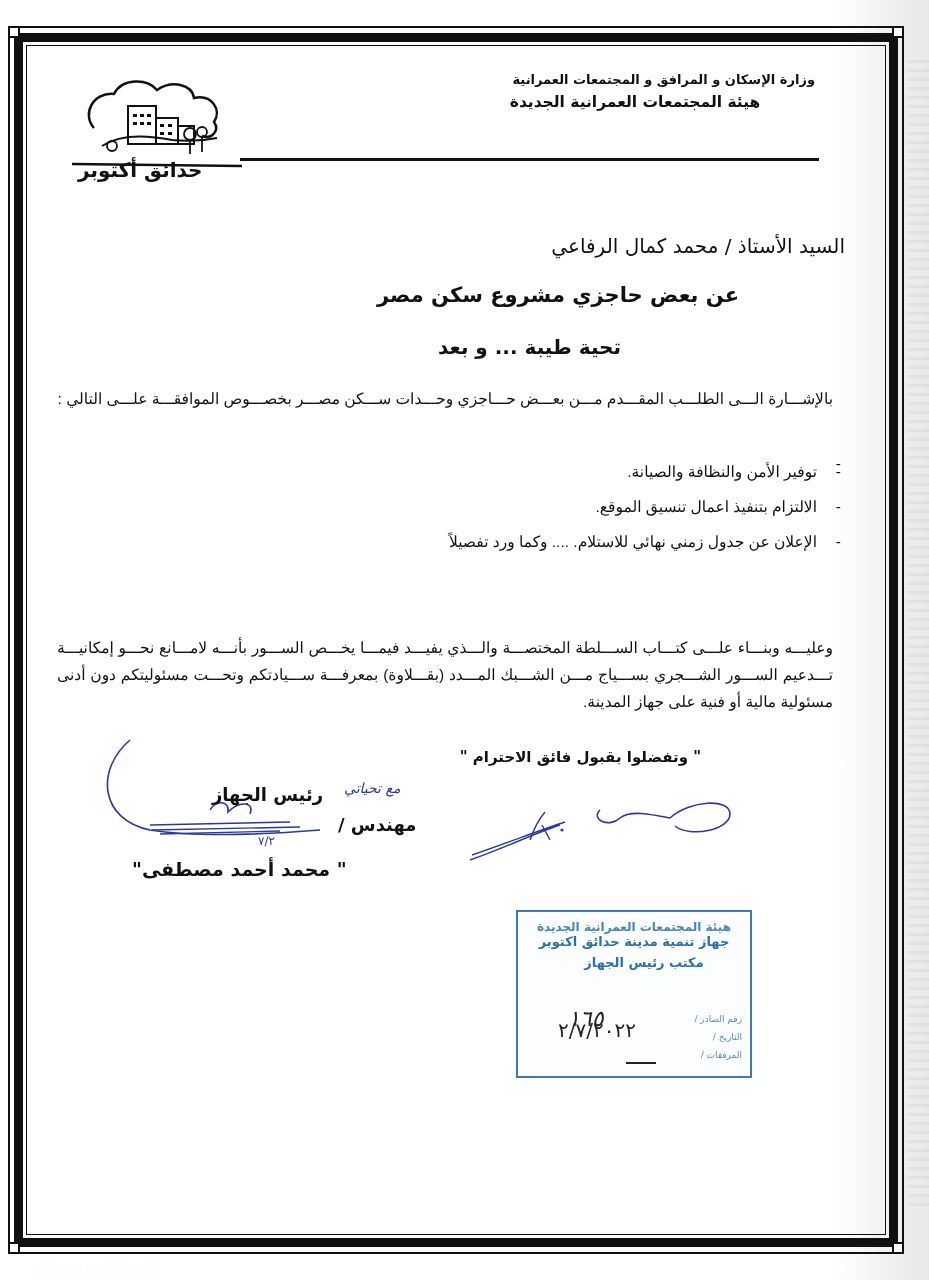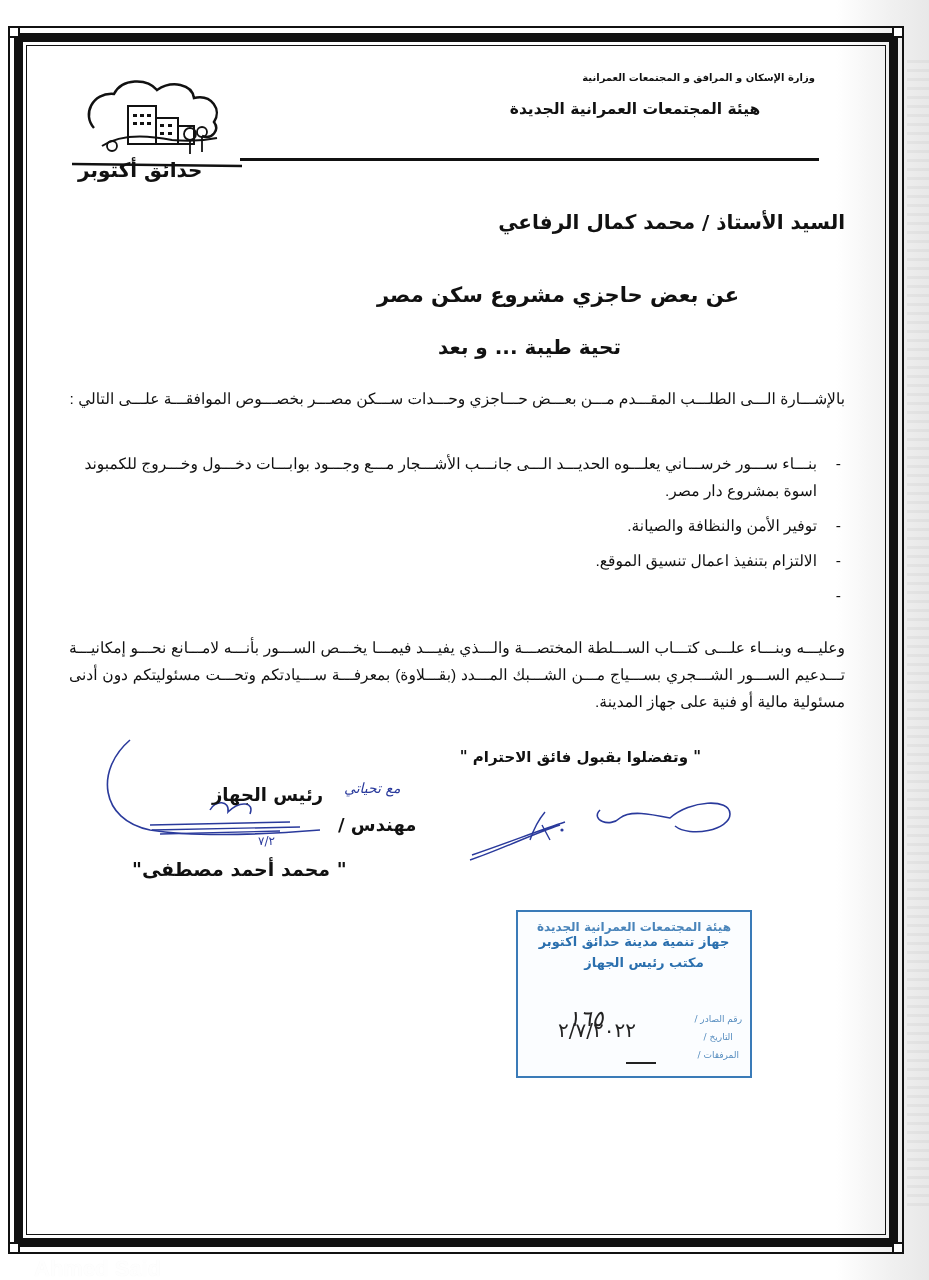--- a/index.html
+++ b/index.html
@@ -31,46 +31,46 @@
   }
   .scan-noise {
     position: absolute; right: 0; top: 60px; width: 22px; height: 1150px;
     background: repeating-linear-gradient(180deg, rgba(0,0,0,0.04) 0 3px, transparent 3px 9px);
   }
 
   
   .header-block {
     position: absolute; right: 114px; top: 72px; width: 360px; text-align: right; direction: rtl;
   }
-  .hdr-ministry { font-size: 10px; font-weight: bold; margin-bottom: 17px; }
+  .hdr-ministry { font-size: 13px; font-weight: bold; margin-bottom: 6px; }
   .hdr-authority { font-size: 15.5px; font-weight: bold; margin-bottom: 4px; text-align: center; }
   .hdr-agency { font-size: 14px; font-weight: bold; text-align: center; }
   .hdr-rule {
     position: absolute; left: 60px; right: 110px; top: 158px; height: 3px; background: #111;
   }
 
   .logo {
     position: absolute; left: 72px; top: 70px; width: 170px; height: 120px;
   }
   .logo-text {
     position: absolute; left: 78px; top: 158px; font-size: 20px; font-weight: bold; direction: rtl;
   }
 
   
   .addressee {
-    position: absolute; right: 84px; top: 210px; font-size: 20px; font-weight: bold; direction: rtl;
+    position: absolute; right: 84px; top: 234px; font-size: 20px; font-weight: normal; direction: rtl;
   }
   .subject {
     position: absolute; right: 190px; top: 283px; font-size: 21px; font-weight: bold; direction: rtl;
   }
   .greeting {
     position: absolute; right: 308px; top: 335px; font-size: 20px; font-weight: bold; direction: rtl;
   }
   .para {
-    position: absolute; right: 84px; width: 776px; direction: rtl; text-align: justify;
+    position: absolute; right: 96px; width: 776px; direction: rtl; text-align: justify;
     font-family: "Liberation Sans", sans-serif; font-size: 15.5px; line-height: 27px;
     text-align-last: right;
     margin-left: 7px;
   }
   .para1 { top: 385px; }
   .list {
     position: absolute; right: 84px; width: 776px; direction: rtl; margin: 0; padding: 0; list-style: none;
     font-family: "Liberation Sans", sans-serif; font-size: 15.5px;
   }
   .list li { position: relative; padding-right: 28px; line-height: 27px; margin-bottom: 8px; }
@@ -101,21 +101,21 @@
   
   .stamp {
     position: absolute; left: 516px; top: 910px; width: 236px; height: 168px;
     border: 2.5px solid #3a7bb8; box-sizing: border-box; color: #2a6fae;
     direction: rtl; text-align: center; font-weight: bold;
     background: rgba(230,242,252,0.15);
   }
   .stamp .l1 { font-size: 12px; margin-top: 8px; opacity: .85; }
   .stamp .l2 { font-size: 13px; }
   .stamp .l3 { font-size: 13px; margin-top: 6px; margin-left: 20px; }
-  .stamp .rows { position: absolute; right: 8px; top: 98px; text-align: center; font-size: 9px; font-weight: normal; line-height: 18px; opacity: .8; }
+  .stamp .rows { position: absolute; right: 8px; top: 98px; text-align: right; font-size: 9px; font-weight: normal; line-height: 18px; opacity: .8; }
   .stamp .hw-num {
     position: absolute; left: 50px; top: 94px; font-size: 22px; color: #222; font-weight: normal; font-style: italic; direction: ltr;
   }
   .stamp .hw-date {
     position: absolute; left: 40px; top: 106px; font-size: 20px; color: #222; font-weight: normal; direction: ltr;
   }
   .stamp .hw-dash {
     position: absolute; left: 108px; top: 150px; width: 30px; height: 2px; background: #222;
   }
 
@@ -172,24 +172,24 @@
   </div>
   <div class="hdr-rule" style="left:240px; right:110px;"></div>
 
   <div class="addressee">السيد الأستاذ / محمد كمال الرفاعي</div>
   <div class="subject">عن بعض حاجزي مشروع سكن مصر</div>
   <div class="greeting">تحية طيبة ... و بعد</div>
 
   <div class="para para1">بالإشـــارة الـــى الطلـــب المقـــدم مـــن بعـــض حـــاجزي وحـــدات ســـكن مصـــر بخصـــوص الموافقـــة علـــى التالي :</div>
 
   <ul class="list list1">
-    <li><span class="dash">-</span><span>بنـــاء ســـور خرســـاني يعلـــوه الحديـــد الـــى جانـــب الأشـــجار مـــع وجـــود بوابـــات دخـــول وخـــروج للكمبوند اسوة بمشروع دار مصر.</span></li>
+    <li><span class="dash">-</span></li>
     <li><span class="dash">-</span><span>توفير الأمن والنظافة والصيانة.</span></li>
     <li><span class="dash">-</span><span>الالتزام بتنفيذ اعمال تنسيق الموقع.</span></li>
-    <li><span class="dash">-</span></li>
+    <li><span class="dash">-</span><span>الإعلان عن جدول زمني نهائي للاستلام. .... وكما ورد تفصيلاً</span></li>
   </ul>
 
   <div class="para para2">وعليـــه وبنـــاء علـــى كتـــاب الســـلطة المختصـــة والـــذي يفيـــد فيمـــا يخـــص الســـور بأنـــه لامـــانع نحـــو إمكانيـــة تـــدعيم الســـور الشـــجري بســـياج مـــن الشـــبك المـــدد (بقـــلاوة) بمعرفـــة ســـيادتكم وتحـــت مسئوليتكم دون أدنى مسئولية مالية أو فنية على جهاز المدينة.</div>
 
   <div class="closing">" وتفضلوا بقبول فائق الاحترام "</div>
 
   <svg class="handwriting" viewBox="0 0 660 150">
     <path d="M40 10 C5 40 10 90 60 100 C110 108 180 104 230 100" fill="none" stroke="#2a3a9c" stroke-width="1.6"></path>
     <path d="M60 95 L200 92 M62 100 L210 97 M70 104 L190 101" fill="none" stroke="#2a3a9c" stroke-width="1.4"></path>
     <path d="M120 80 C125 70 140 70 138 82 C150 70 165 72 160 84" fill="none" stroke="#2a3a9c" stroke-width="1.5"></path>

